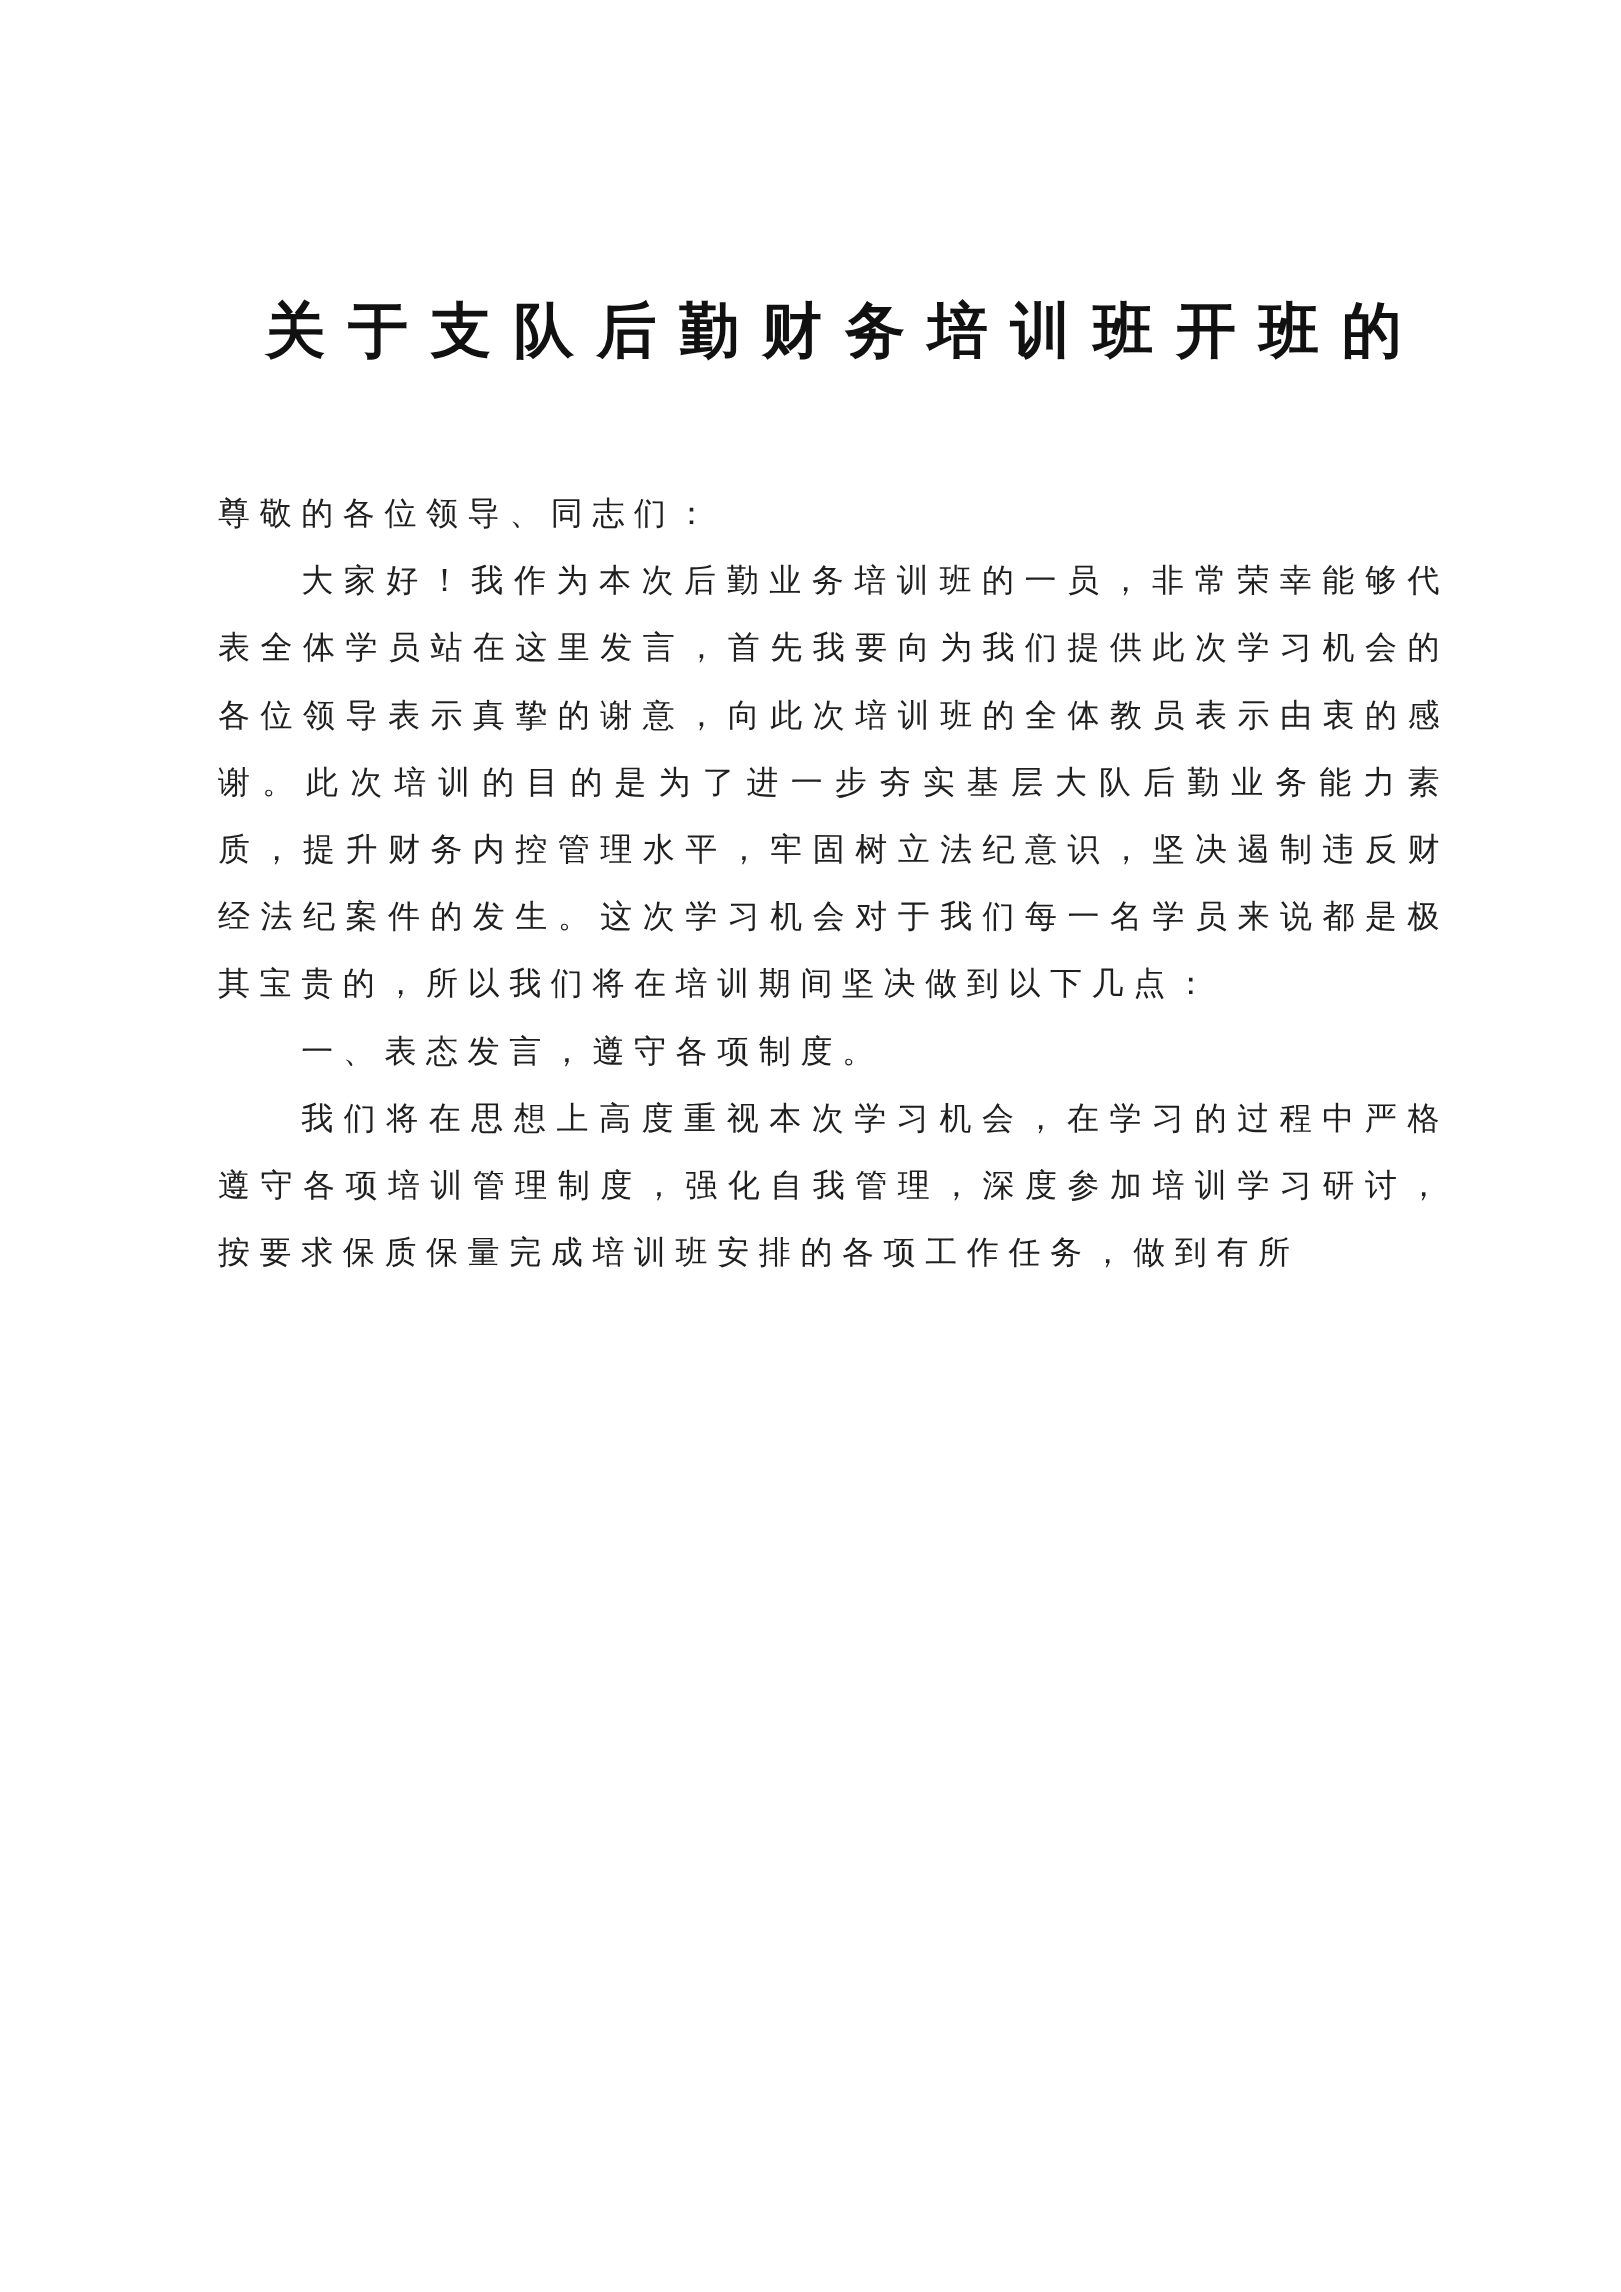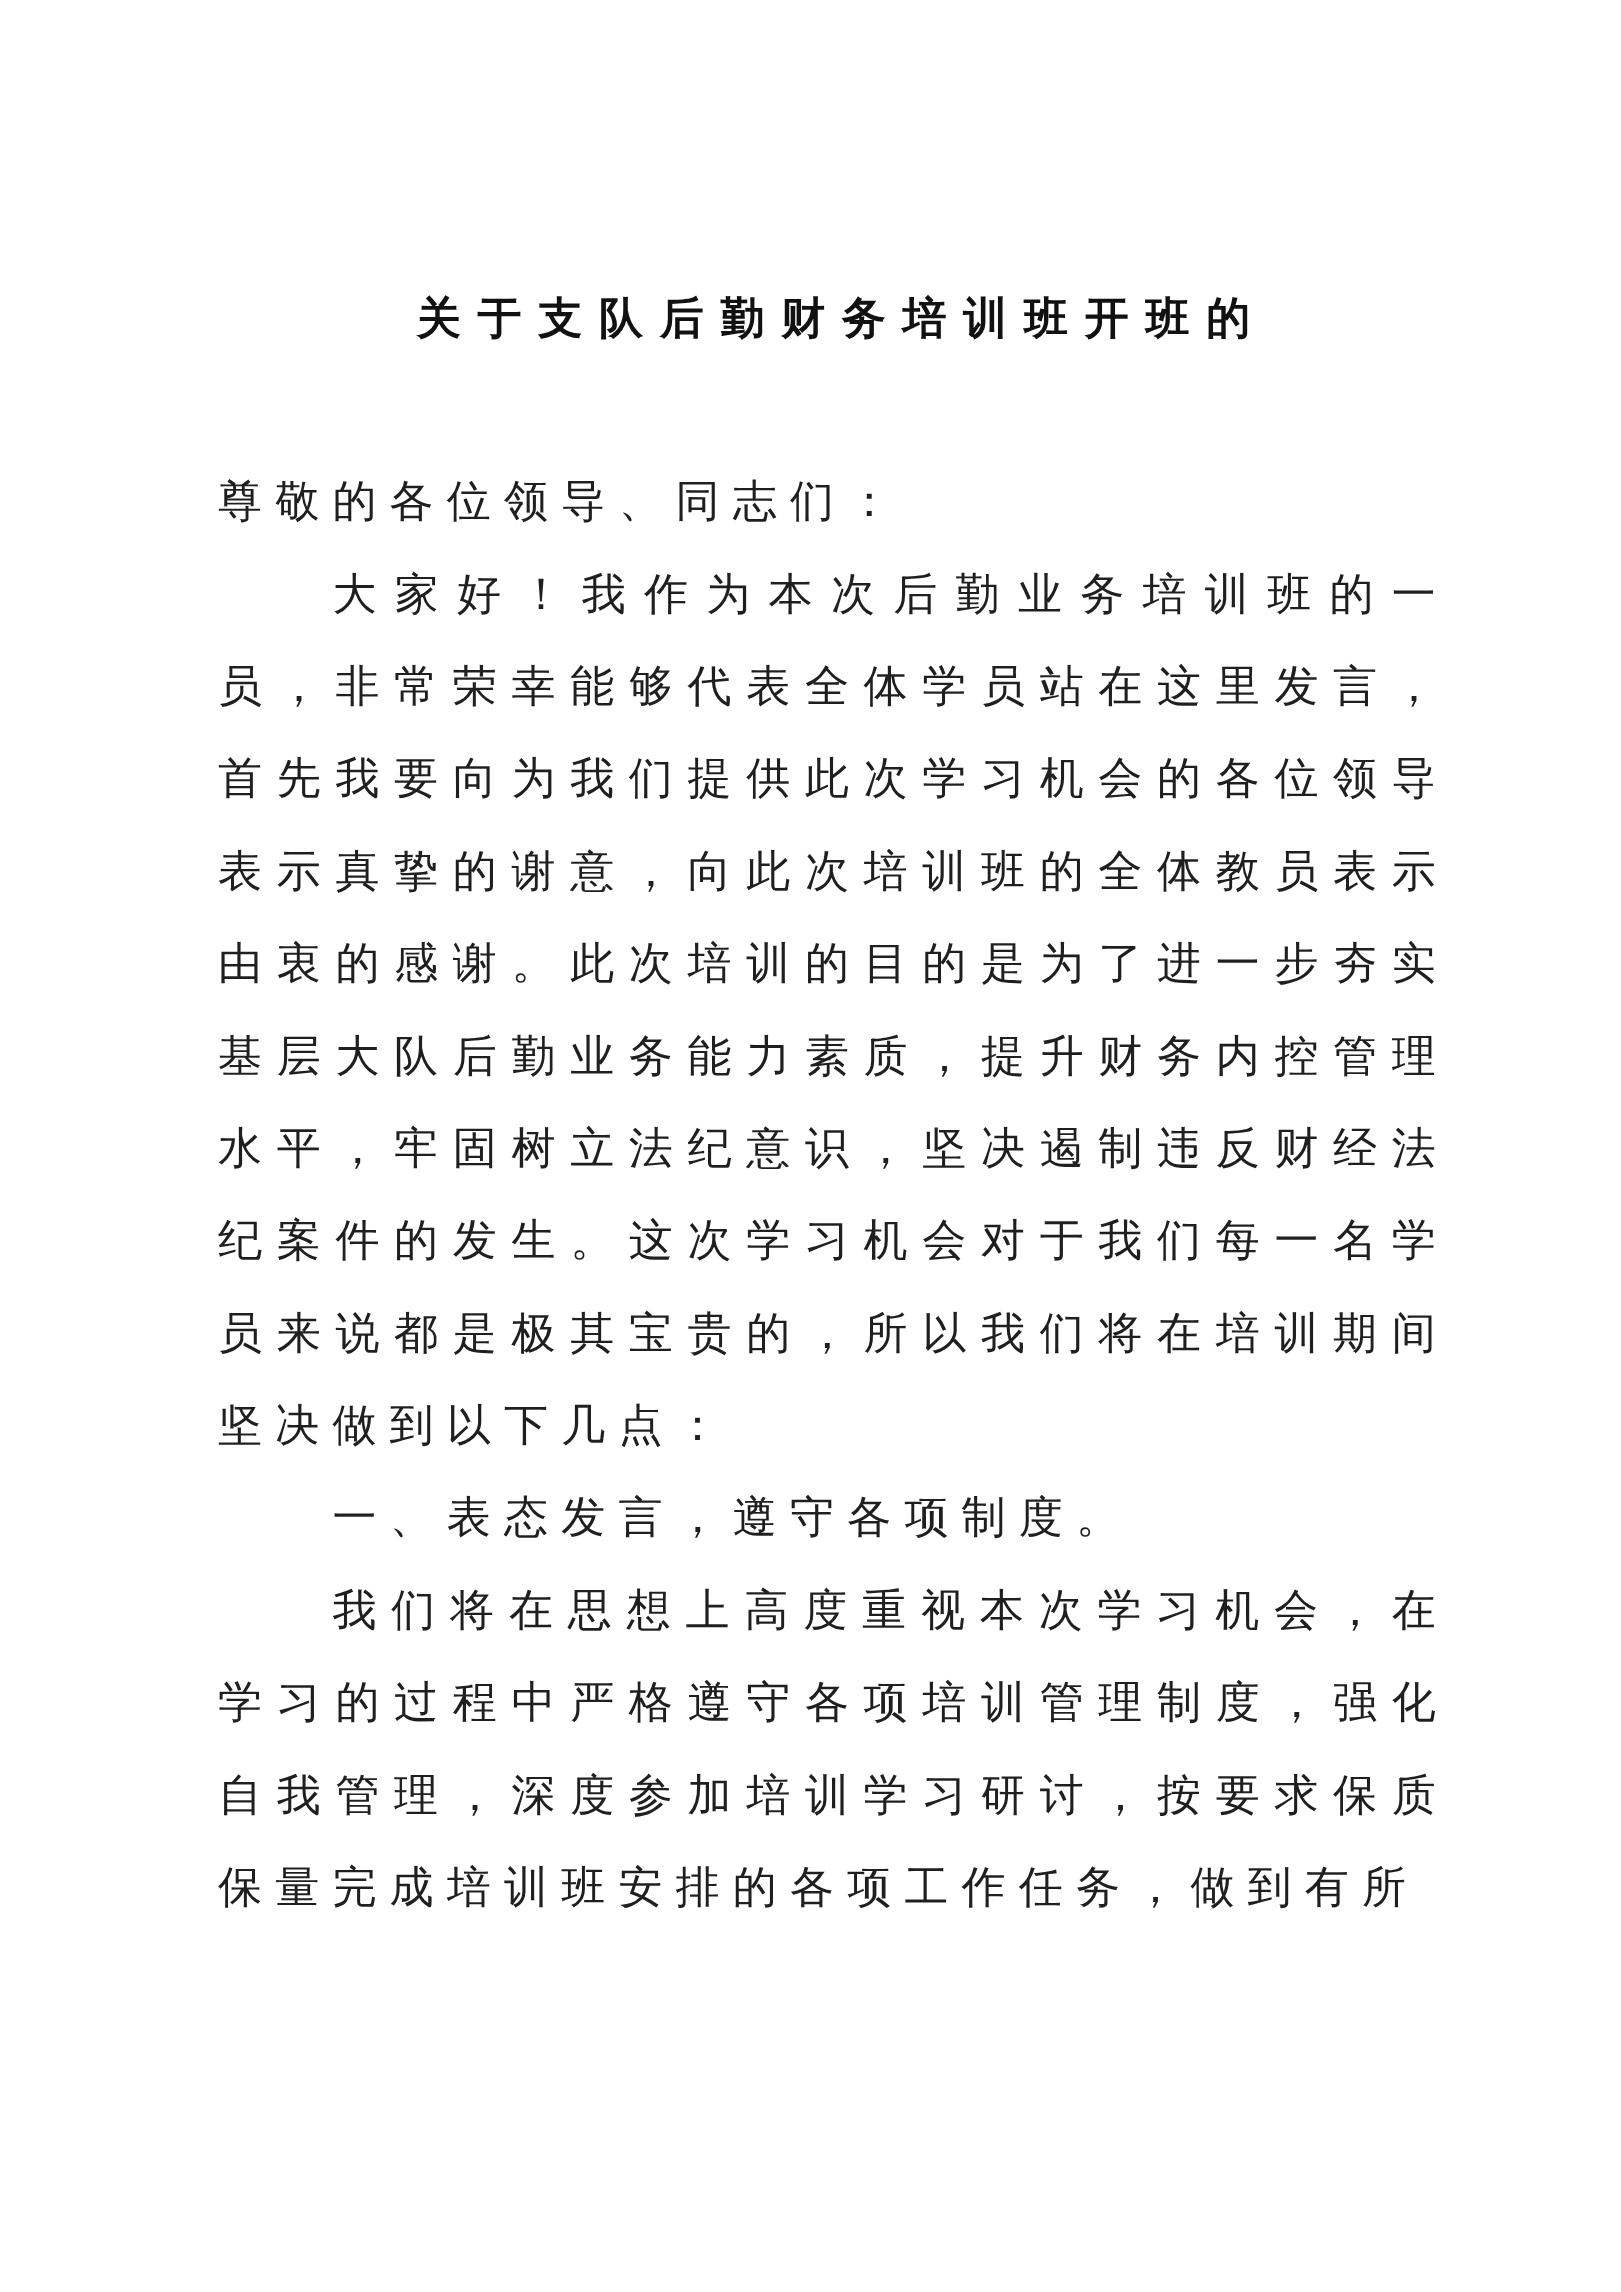--- a/index.html
+++ b/index.html
@@ -14,33 +14,33 @@
     box-sizing: border-box;
     background: #ffffff;
     padding: 284px 172px 0 218px;
     font-family: "DejaVu Sans", "Liberation Sans", sans-serif;
     color: #1f1f1f;
     overflow: hidden;
   }
   .title {
     margin: 0 0 103px 0;
     padding-left: 0.38em; 
-    font-size: 44px;
+    font-size: 60px;
     font-weight: 700;
     line-height: 1.55;
     letter-spacing: 0.38em;
     text-align: center;
     color: #111111;
   }
   .title .title-line {
     display: block;
   }
   .body-text p {
     margin: 0;
-    font-size: 44px;
+    font-size: 32px;
     line-height: 2.1;
     letter-spacing: 0.3em;
     text-align: justify;
     text-justify: inter-character;
   }
   .indent {
     text-indent: 2.6em;
   }
 </style>
 </head>

